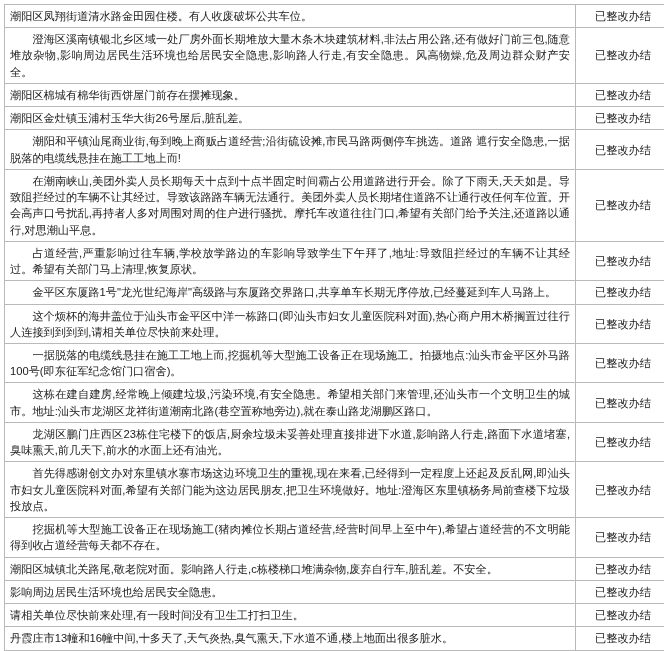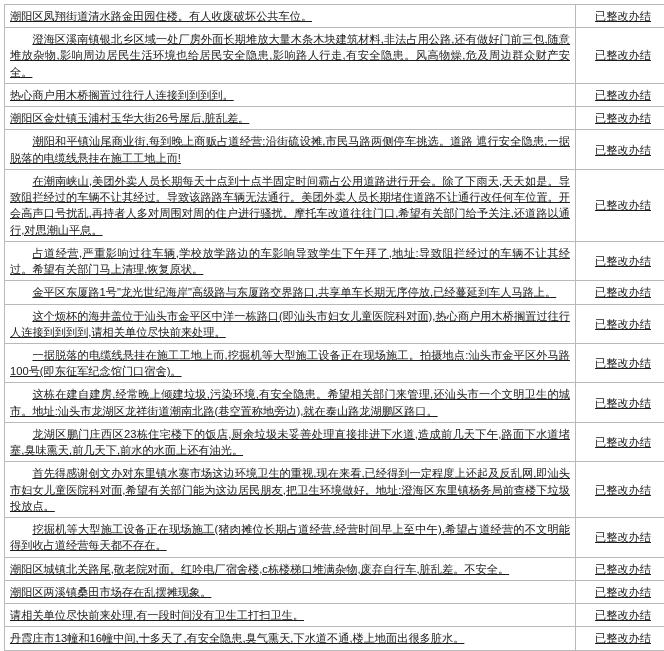--- a/index.html
+++ b/index.html
@@ -24,21 +24,20 @@
     table-layout: fixed;
   }
   table.report td {
     border: 1px solid #b9b9b9;
     vertical-align: middle;
     padding: 3px 5px;
     font-size: 11.2px;
     line-height: 1.45;
     color: #1b1b1b;
     word-break: break-all;
-    text-decoration: underline;
   }
   td.content {
     width: 560px;
     text-align: justify;
     text-indent: 0;
   }
   td.content.indent {
     text-indent: 2em;
   }
   td.status {
@@ -57,21 +56,21 @@
     <tbody>
       <tr>
         <td class="content">潮阳区凤翔街道清水路金田园住楼。有人收废破坏公共车位。</td>
         <td class="status">已整改办结</td>
       </tr>
       <tr>
         <td class="content indent">澄海区溪南镇银北乡区域一处厂房外面长期堆放大量木条木块建筑材料,非法占用公路,还有做好门前三包,随意堆放杂物,影响周边居民生活环境也给居民安全隐患,影响路人行走,有安全隐患。风高物燥,危及周边群众财产安全。</td>
         <td class="status">已整改办结</td>
       </tr>
       <tr>
-        <td class="content">热心商户用木桥搁置过往行人连接到到到到。</td>
+        <td class="content">潮阳区棉城有棉华街西饼屋门前存在摆摊现象。</td>
         <td class="status">已整改办结</td>
       </tr>
       <tr>
         <td class="content">潮阳区金灶镇玉浦村玉华大街26号屋后,脏乱差。</td>
         <td class="status">已整改办结</td>
       </tr>
       <tr>
         <td class="content indent">潮阳和平镇汕尾商业街,每到晚上商贩占道经营;沿街硫设摊,市民马路两侧停车挑选。道路 遮行安全隐患,一据脱落的电缆线悬挂在施工工地上而!</td>
         <td class="status">已整改办结</td>
       </tr>
@@ -93,45 +92,45 @@
       </tr>
       <tr>
         <td class="content indent">一据脱落的电缆线悬挂在施工工地上而,挖掘机等大型施工设备正在现场施工。拍摄地点:汕头市金平区外马路100号(即东征军纪念馆门口宿舍)。</td>
         <td class="status">已整改办结</td>
       </tr>
       <tr>
         <td class="content indent">这栋在建自建房,经常晚上倾建垃圾,污染环境,有安全隐患。希望相关部门来管理,还汕头市一个文明卫生的城市。地址:汕头市龙湖区龙祥街道潮南北路(巷空置称地旁边),就在泰山路龙湖鹏区路口。</td>
         <td class="status">已整改办结</td>
       </tr>
       <tr>
-        <td class="content indent">龙湖区鹏门庄西区23栋住宅楼下的饭店,厨余垃圾未妥善处理直接排进下水道,造成前几天下午,路面下水道堵塞,臭味熏天,前几天下,前水的水面上还有油光。</td>
+        <td class="content indent">龙湖区鹏门庄西区23栋住宅楼下的饭店,厨余垃圾未妥善处理直接排进下水道,影响路人行走,路面下水道堵塞,臭味熏天,前几天下,前水的水面上还有油光。</td>
         <td class="status">已整改办结</td>
       </tr>
       <tr>
         <td class="content indent">首先得感谢创文办对东里镇水寨市场这边环境卫生的重视,现在来看,已经得到一定程度上还起及反乱网,即汕头市妇女儿童医院科对面,希望有关部门能为这边居民朋友,把卫生环境做好。地址:澄海区东里镇杨务局前查楼下垃圾投放点。</td>
         <td class="status">已整改办结</td>
       </tr>
       <tr>
         <td class="content indent">挖掘机等大型施工设备正在现场施工(猪肉摊位长期占道经营,经营时间早上至中午),希望占道经营的不文明能得到收占道经营每天都不存在。</td>
         <td class="status">已整改办结</td>
       </tr>
       <tr>
-        <td class="content">潮阳区城镇北关路尾,敬老院对面。红吟电厂宿舍楼,c栋楼梯口堆满杂物,废弃自行车,脏乱差。不安全。</td>
+        <td class="content">潮阳区城镇北关路尾,敬老院对面。影响路人行走,c栋楼梯口堆满杂物,废弃自行车,脏乱差。不安全。</td>
         <td class="status">已整改办结</td>
       </tr>
       <tr>
-        <td class="content">潮阳区两溪镇桑田市场存在乱摆摊现象。</td>
+        <td class="content">影响周边居民生活环境也给居民安全隐患。</td>
         <td class="status">已整改办结</td>
       </tr>
       <tr>
         <td class="content">请相关单位尽快前来处理,有一段时间没有卫生工打扫卫生。</td>
         <td class="status">已整改办结</td>
       </tr>
       <tr>
-        <td class="content">丹霞庄市13幢和16幢中间,十多天了,有安全隐患,臭气熏天,下水道不通,楼上地面出很多脏水。</td>
+        <td class="content">丹霞庄市13幢和16幢中间,十多天了,天气炎热,臭气熏天,下水道不通,楼上地面出很多脏水。</td>
         <td class="status">已整改办结</td>
       </tr>
       <tr>
         <td class="content">管道不通!内充公南兴街污水横流!</td>
         <td class="status">已整改办结</td>
       </tr>
 
     </tbody>
   </table>
 </div>

